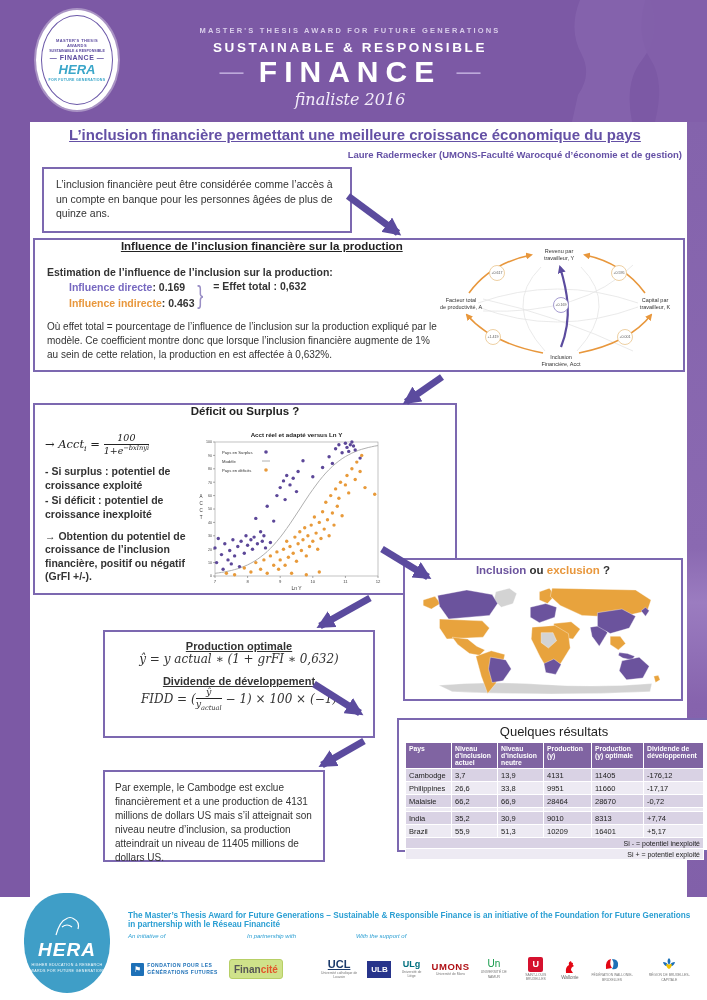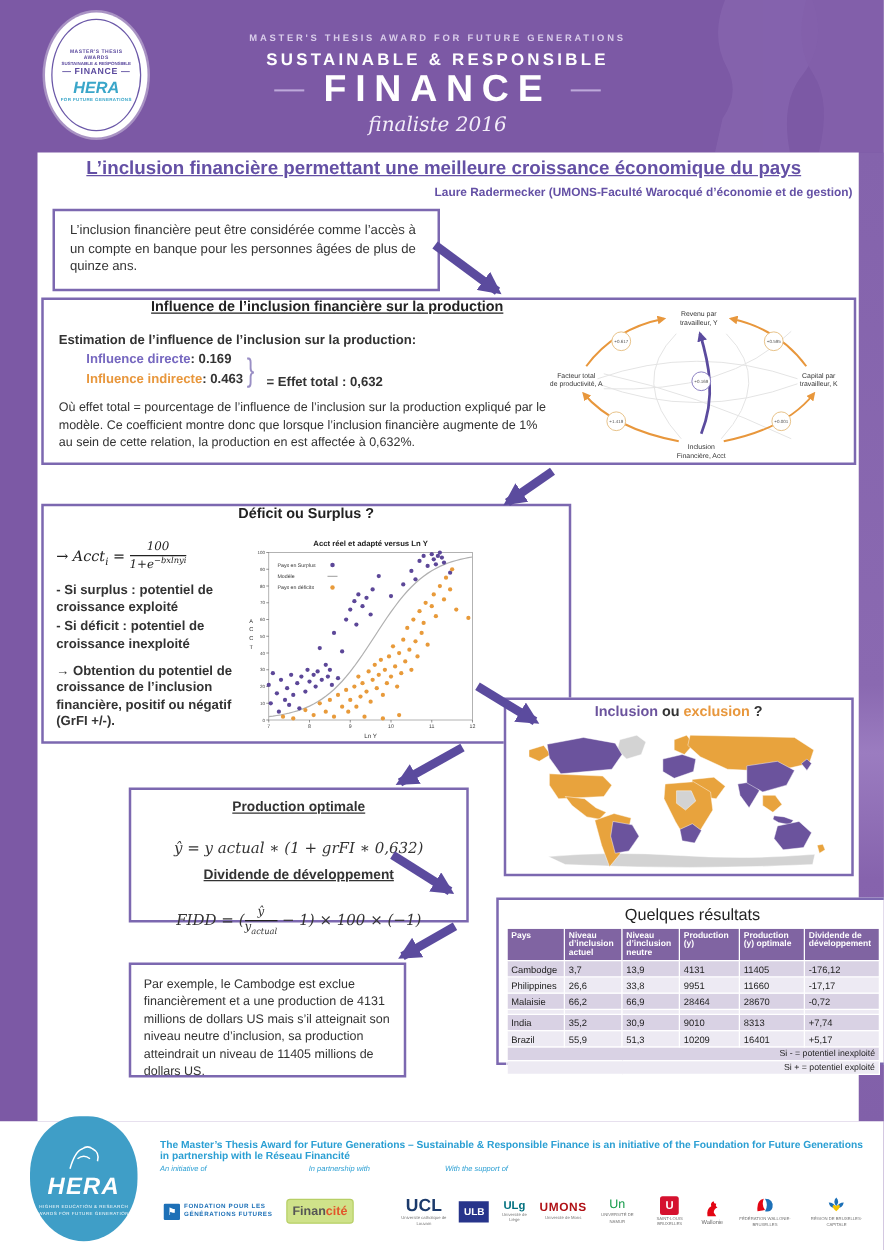--- a/index.html
+++ b/index.html
@@ -47,21 +47,21 @@
   .pbox { border:2px solid var(--box-border,#7c68b0); background:#fff; }
   .intro-box { left:42px; top:167px; width:310px; height:66px; padding:8px 12px; font-size:10.5px; line-height:1.4; }
 
   
   .influence-box { left:33px; top:238px; width:652px; height:134px; }
   .sec-title { position:absolute; left:0; top:0; width:100%; text-align:center;
     font-size:11.5px; font-weight:bold; text-decoration:underline; color:#222; }
   .influence-title { width:62%; left:4%; }
   .estimate { position:absolute; left:12px; top:26px; font-size:10.5px; }
   .estimate .lead { font-weight:bold; }
-  .est-rows { display:flex; align-items:flex-end; margin-top:2px; }
+  .est-rows { display:flex; align-items:flex-start; margin-top:2px; }
   .est-lines { margin-left:22px; }
   .est-lines div { line-height:1.5; font-weight:bold; }
   .lbl-direct { color:var(--direct-purple,#7668c0); }
   .lbl-indirect { color:var(--orange,#e8973c); }
   .bracket { font-size:26px; color:#9a8fc5; font-weight:200; transform:scaleX(.7); margin:0 2px; }
   .total { font-weight:bold; margin-left:6px; }
   .influence-par { position:absolute; left:12px; top:80px; width:392px; font-size:10px; line-height:1.42; }
   .diagram-host { position:absolute; left:398px; top:5px; width:248px; height:126px; }
 
   
@@ -79,21 +79,21 @@
   
   .map-box { left:403px; top:558px; width:280px; height:143px; padding-top:4px; }
   .map-title { text-align:center; font-size:11.5px; font-weight:bold; }
   .map-title .w-inc { color:var(--map-inclusion,#6b539d); }
   .map-title .w-exc { color:var(--orange,#e8a33d); }
   .map-host { position:absolute; left:6px; top:20px; width:264px; height:118px; }
 
   
   .prod-box { left:103px; top:630px; width:272px; height:108px; text-align:center; padding-top:8px; }
   .prod-head { font-size:11px; font-weight:bold; text-decoration:underline; }
-  .prod-formula { font-family:"DejaVu Serif", serif; font-style:italic; font-size:12px; margin-top:19px; }
+  .prod-formula { font-family:"DejaVu Serif", serif; font-style:italic; font-size:12px; margin-top:0; }
   .prod-head2 { margin-top:9px; }
 
   
   .table-box { left:373px; top:718px; width:314px; height:134px; padding:4px 6px;margin-left:24px; }
   .table-title { text-align:center; font-size:13px; color:#222; margin-bottom:3px; }
   table.results { border-collapse:collapse; width:100%; table-layout:fixed; }
   table.results th { background:var(--table-header-bg,#8064a2); color:#fff; font-size:6.8px; text-align:left;
     padding:2px 3px; border:1.5px solid #fff; vertical-align:top; }
   table.results td { font-size:7.5px; padding:1.5px 3px; border:1.5px solid #fff; color:#222; }
   table.results tr.odd td { background:var(--row-odd,#d9d2e4); }
@@ -118,21 +118,21 @@
   .lab-1 { left:128px; top:36px; } .lab-2 { left:247px; top:36px; } .lab-3 { left:356px; top:36px; }
   .logo-zone { left:128px; top:48px; width:565px; height:48px; display:flex; align-items:center; }
   .logo { display:flex; flex-direction:column; align-items:center; justify-content:center; text-align:center; margin-right:8px; }
   .logo .cap { font-size:3.4px; color:#777; margin-top:1px; line-height:1.2; }
   .fond-logo { flex-direction:row; gap:3px; width:112px; }
   .fond-flag { width:13px; height:13px; background:#1d70b7; color:#fff; font-size:8px; display:flex; align-items:center; justify-content:center; border-radius:1px; }
   .fond-text { font-size:5px; font-weight:bold; color:#1d70b7; text-align:left; letter-spacing:.5px; line-height:1.35; }
   .financite { width:64px; height:20px; background:#cfe28a; border:1px solid #b7cf66; border-radius:3px;
     display:flex; align-items:center; justify-content:center; font-size:10px; font-weight:bold; margin-right:36px; }
   .financite .p1 { color:#555; } .financite .p2 { color:#e2562b; }
-  .ucl-mark { font-size:14px; font-weight:bold; color:#1b3a6b; line-height:1; }
+  .ucl-mark { font-size:11px; font-weight:bold; color:#1b3a6b; line-height:1;text-decoration:underline; }
   .ulb-mark { width:24px; height:17px; background:#27348b; color:#fff; font-size:8px; font-weight:bold;
     display:flex; align-items:center; justify-content:center; }
   .ulg-mark { font-size:9px; font-weight:bold; color:#00707f; line-height:1; }
   .umons-mark { font-size:9.5px; font-weight:bold; color:#b01116; line-height:1; letter-spacing:.5px; }
   .unamur-mark { font-size:10px; font-weight:normal; color:#159b4a; line-height:1; }
   .usl-mark { width:15px; height:15px; background:#d5112e; color:#fff; font-size:9px; font-weight:bold;
     display:flex; align-items:center; justify-content:center; border-radius:2px; }
   .wal-cap { font-size:4.6px; color:#666; }
 </style>
 </head>

